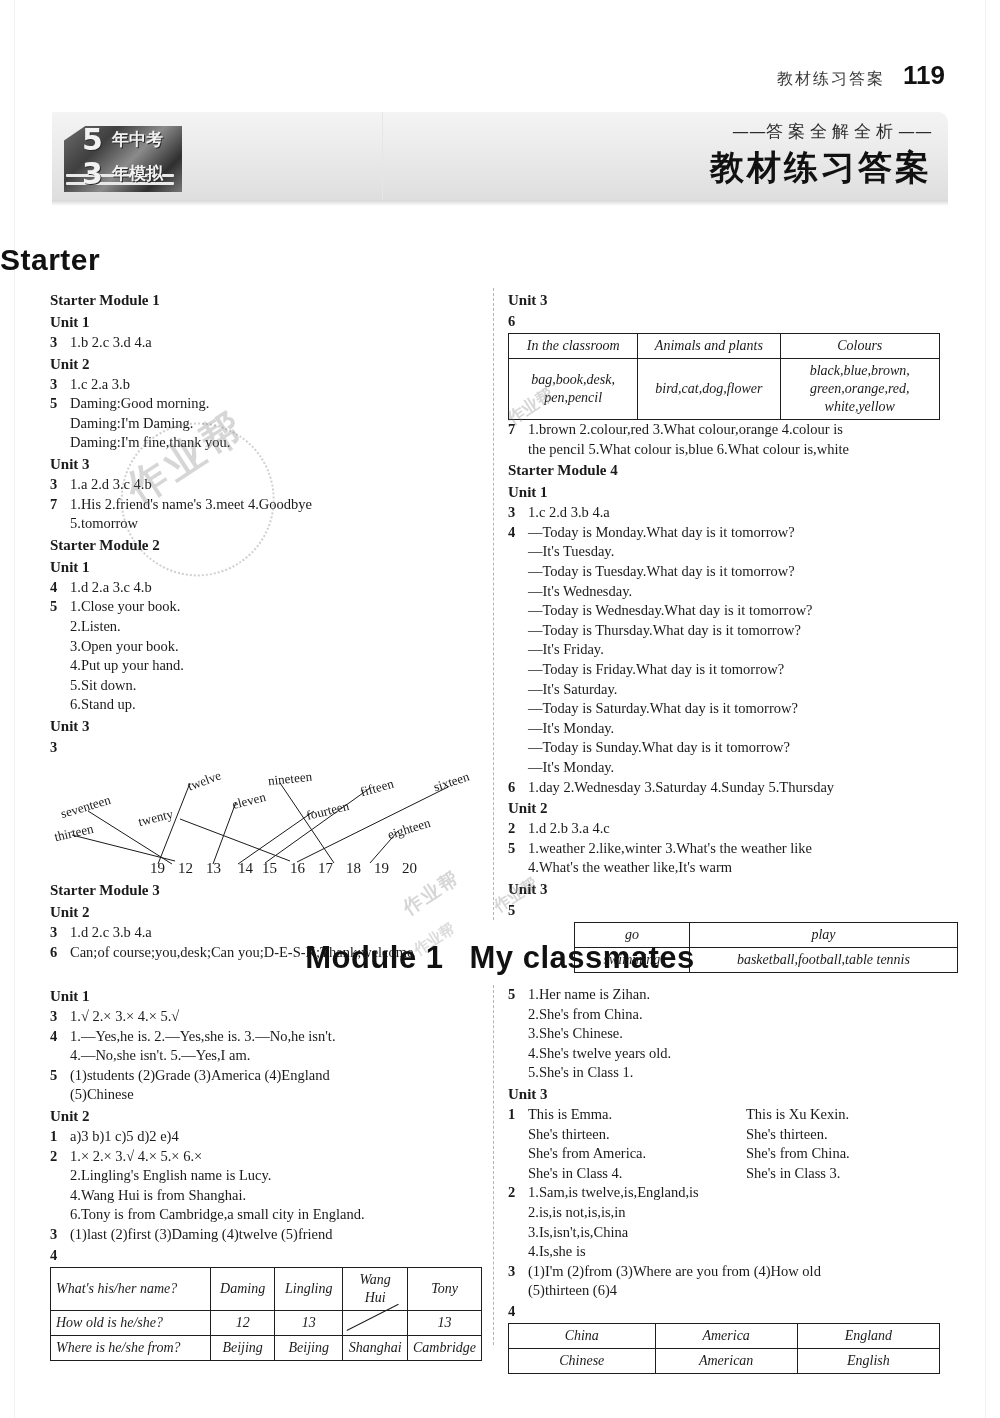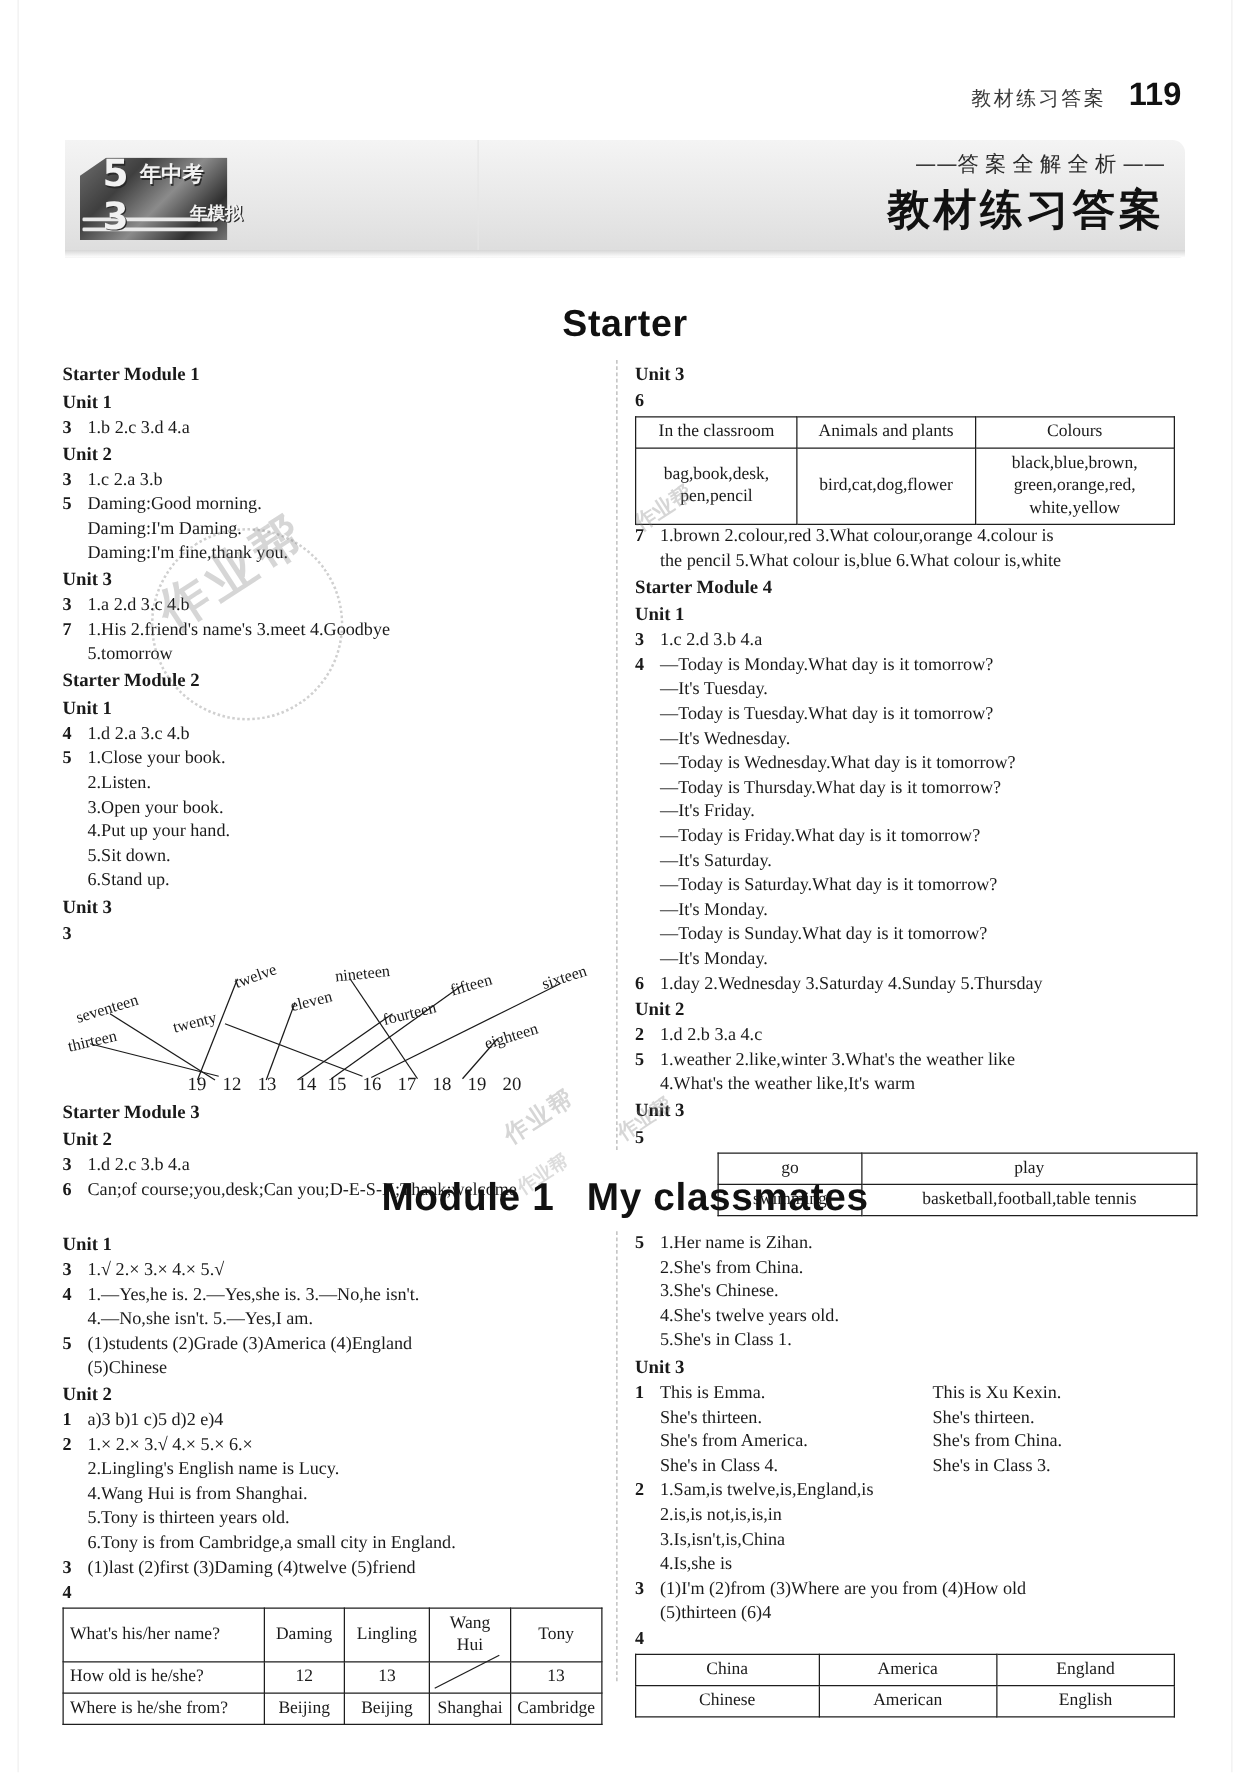--- a/index.html
+++ b/index.html
@@ -30,32 +30,32 @@
   #logo{position:absolute;left:8px;top:4px;width:135px;height:86px;}
   .logo-slab{position:absolute;left:4px;top:10px;width:118px;height:66px;
       background:linear-gradient(135deg,#6d6d6d 0%,#3f3f3f 30%,#8b8b8b 55%,#2f2f2f 80%,#777 100%);
       clip-path:polygon(18% 0%,100% 0%,100% 100%,0% 100%,0% 22%);}
   .logo-ln{position:absolute;background:#e9e9e9;height:3px;border-radius:1px;}
   .logo-txt{position:absolute;font-family:"DejaVu Sans",sans-serif;font-weight:bold;color:#f2f2f2;
       text-shadow:1px 1px 0 #2a2a2a;}
   .logo-5{left:22px;top:6px;font-size:30px;}
   .logo-3{left:22px;top:40px;font-size:30px;}
   .logo-cn1{left:52px;top:12px;font-size:17px;}
-  .logo-cn2{left:52px;top:46px;font-size:14px;margin-left:40px;}
+  .logo-cn2{left:52px;top:46px;font-size:17px;}
 
   #banner-title{position:absolute;left:360px;top:8px;width:520px;text-align:right;}
   .bt-sub{font-family:"DejaVu Sans",sans-serif;font-size:17px;letter-spacing:5px;color:#2b2b2b;}
   .bt-sub .dash{letter-spacing:0;}
   .bt-main{font-family:"DejaVu Sans",sans-serif;font-size:34px;font-weight:bold;
            letter-spacing:3px;color:#111;margin-top:2px;}
 
   
   .sec-h{position:absolute;font-family:"Liberation Sans",sans-serif;font-weight:bold;
          color:#111;letter-spacing:0.5px;}
-  #h-starter{left:0;top:243px;width:1000px;text-align:center;font-size:30px;}
+  #h-starter{left:0;top:243px;width:1000px;font-size:30px;}
   #h-module1{left:0;top:940px;width:1000px;text-align:center;font-size:31px;}
   #h-module1 .gap{display:inline-block;width:26px;}
 
   
   .col{position:absolute;font-size:14.5px;line-height:19.6px;}
   #colL{left:50px;top:289px;width:432px;}
   #colR{left:508px;top:289px;width:432px;}
   #colL2{left:50px;top:985px;width:432px;}
   #colR2{left:508px;top:985px;width:432px;}
 
@@ -73,21 +73,21 @@
 
   
   .twocol{display:flex;}
   .twocol .c1{flex:0 0 218px;}
   .twocol .c2{flex:1 1 auto;}
 
   
   table.ans{border-collapse:collapse;width:100%;font-size:14px;line-height:18px;}
   table.ans td{border:1px solid #1e1e1e;padding:3px 5px;text-align:center;vertical-align:middle;}
   table.ans td.lft{text-align:left;margin-left:20px;}
-  .tbl-wrap{margin-top:2px;}
+  .tbl-wrap{margin-top:2px;font-style:italic;}
   .tbl-inset{margin-left:66px;width:calc(100% - 48px);}
   .diag{position:relative;}
   .diag:after{content:"";position:absolute;left:6%;bottom:14%;width:92%;height:1px;
       background:#1e1e1e;transform-origin:left bottom;transform:rotate(-27deg);}
 
   
   #match{position:relative;width:420px;height:118px;margin-top:4px;}
   #match svg{position:absolute;left:0;top:0;}
   .wlab{position:absolute;font-family:"Liberation Serif",serif;font-size:13px;white-space:nowrap;}
   .numrow{position:absolute;left:0;bottom:0;width:420px;font-size:15px;}
@@ -443,24 +443,20 @@
     <div class="row">
         <span class="num"></span>
         <span class="body">2.Lingling's English name is Lucy.</span>
       </div>
     <div class="row">
         <span class="num"></span>
         <span class="body">4.Wang Hui is from Shanghai.</span>
       </div>
     <div class="row">
         <span class="num"></span>
-        <span class="body">5.Tony is thirteen years old.</span>
-      </div>
-    <div class="row">
-        <span class="num"></span>
         <span class="body">6.Tony is from Cambridge,a small city in England.</span>
       </div>
     <div class="row">
         <span class="num">3</span>
         <span class="body">(1)last   (2)first   (3)Daming   (4)twelve   (5)friend</span>
       </div>
     <div class="lone">4</div>
 
     <div class="tbl-wrap">
       <table class="ans">

